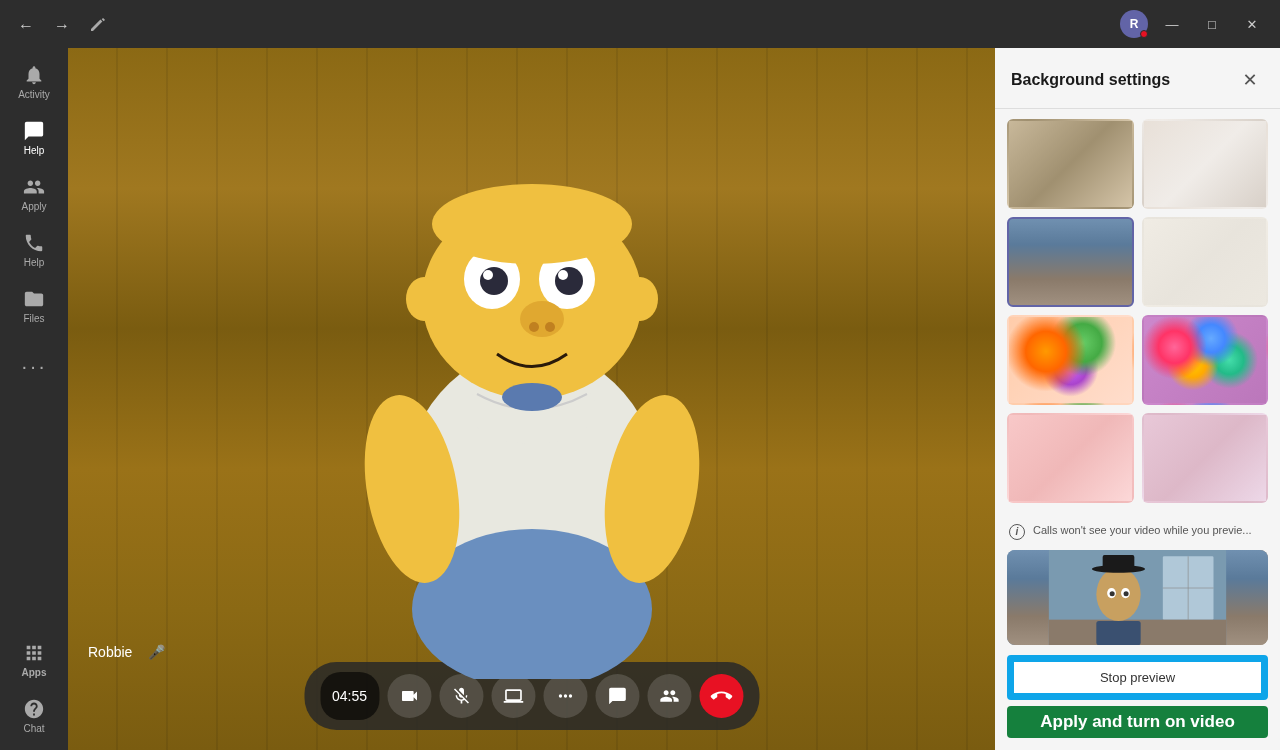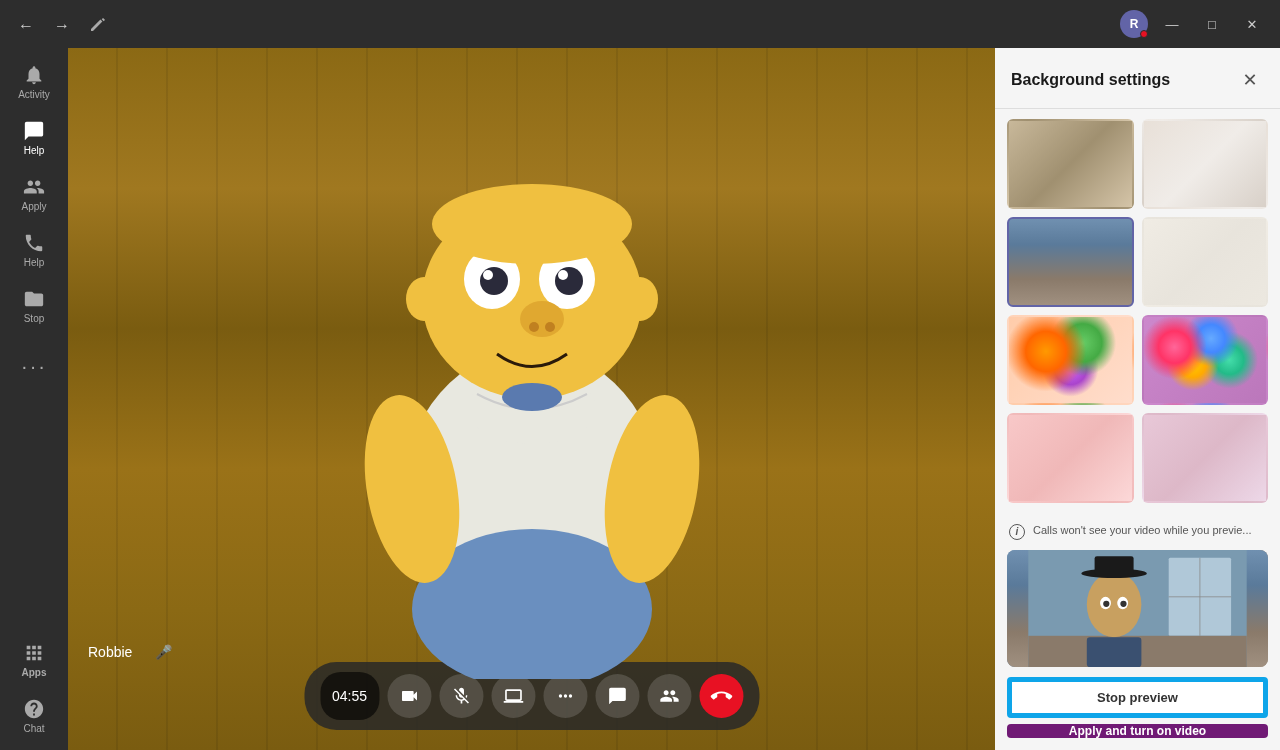--- a/index.html
+++ b/index.html
@@ -208,21 +208,21 @@
     }
 
     .user-label {
       position: absolute;
       bottom: 90px;
       left: 20px;
       color: #fff;
       font-size: 14px;
       display: flex;
       align-items: center;
-      gap: 23px;
+      gap: 16px;
     }
     .mic-icon-small {
       font-size: 14px;
       opacity: 0.8;
     }
 
     
     .bg-settings-panel {
       width: 285px;
       background: #f5f5f5;
@@ -343,37 +343,37 @@
 
     .preview-bg-office {
       position: absolute;
       inset: 0;
       background: linear-gradient(180deg, #7090b0 0%, #5a7a9a 30%, #8a7a6a 70%, #a09080 100%);
     }
 
     .stop-preview-btn {
       margin: 10px 12px 6px;
       padding: 8px;
-      border: 5px solid #0ea5e9;
+      border: 7px solid #0ea5e9;
       background: #fff;
       border-radius: 4px;
       cursor: pointer;
       font-size: 13px;
       color: #333;
-      font-weight: 700;
+      font-weight: 400;
     }
 
     .apply-btn {
       margin: 0 12px 12px;
-      padding: 0;
+      padding: 6px;
       border: none;
-      background: #701a75;
+      background: #15803d;
       border-radius: 4px;
       cursor: pointer;
-      font-size: 12px;
+      font-size: 17px;
       color: #fff;
       font-weight: 600;
     }
 
     
     .icon-svg { width: 22px; height: 22px; }
   </style>
 </head>
 <body>
 
@@ -427,21 +427,21 @@
       <svg class="icon-svg" viewBox="0 0 24 24" fill="currentColor">
         <path d="M6.62 10.79c1.44 2.83 3.76 5.14 6.59 6.59l2.2-2.2c.27-.27.67-.36 1.02-.24 1.12.37 2.33.57 3.57.57.55 0 1 .45 1 1V20c0 .55-.45 1-1 1-9.39 0-17-7.61-17-17 0-.55.45-1 1-1h3.5c.55 0 1 .45 1 1 0 1.25.2 2.45.57 3.57.11.35.03.74-.25 1.02l-2.2 2.2z"></path>
       </svg>
       <span class="sidebar-item-label">Help</span>
     </div>
 
     <div class="sidebar-item">
       <svg class="icon-svg" viewBox="0 0 24 24" fill="currentColor">
         <path d="M20 6h-8l-2-2H4c-1.1 0-1.99.9-1.99 2L2 18c0 1.1.9 2 2 2h16c1.1 0 2-.9 2-2V8c0-1.1-.9-2-2-2z"></path>
       </svg>
-      <span class="sidebar-item-label">Stop</span>
+      <span class="sidebar-item-label">Files</span>
     </div>
 
     <div class="sidebar-item sidebar-more">
       <span style="font-size:20px;letter-spacing:2px;">···</span>
     </div>
 
     <div class="sidebar-item sidebar-bottom">
       <svg class="icon-svg" viewBox="0 0 24 24" fill="currentColor">
         <path d="M4 8h4V4H4v4zm6 12h4v-4h-4v4zm-6 0h4v-4H4v4zm0-6h4v-4H4v4zm6 0h4v-4h-4v4zm6-10v4h4V4h-4zm-6 4h4V4h-4v4zm6 6h4v-4h-4v4zm0 6h4v-4h-4v4z"></path>
       </svg>

